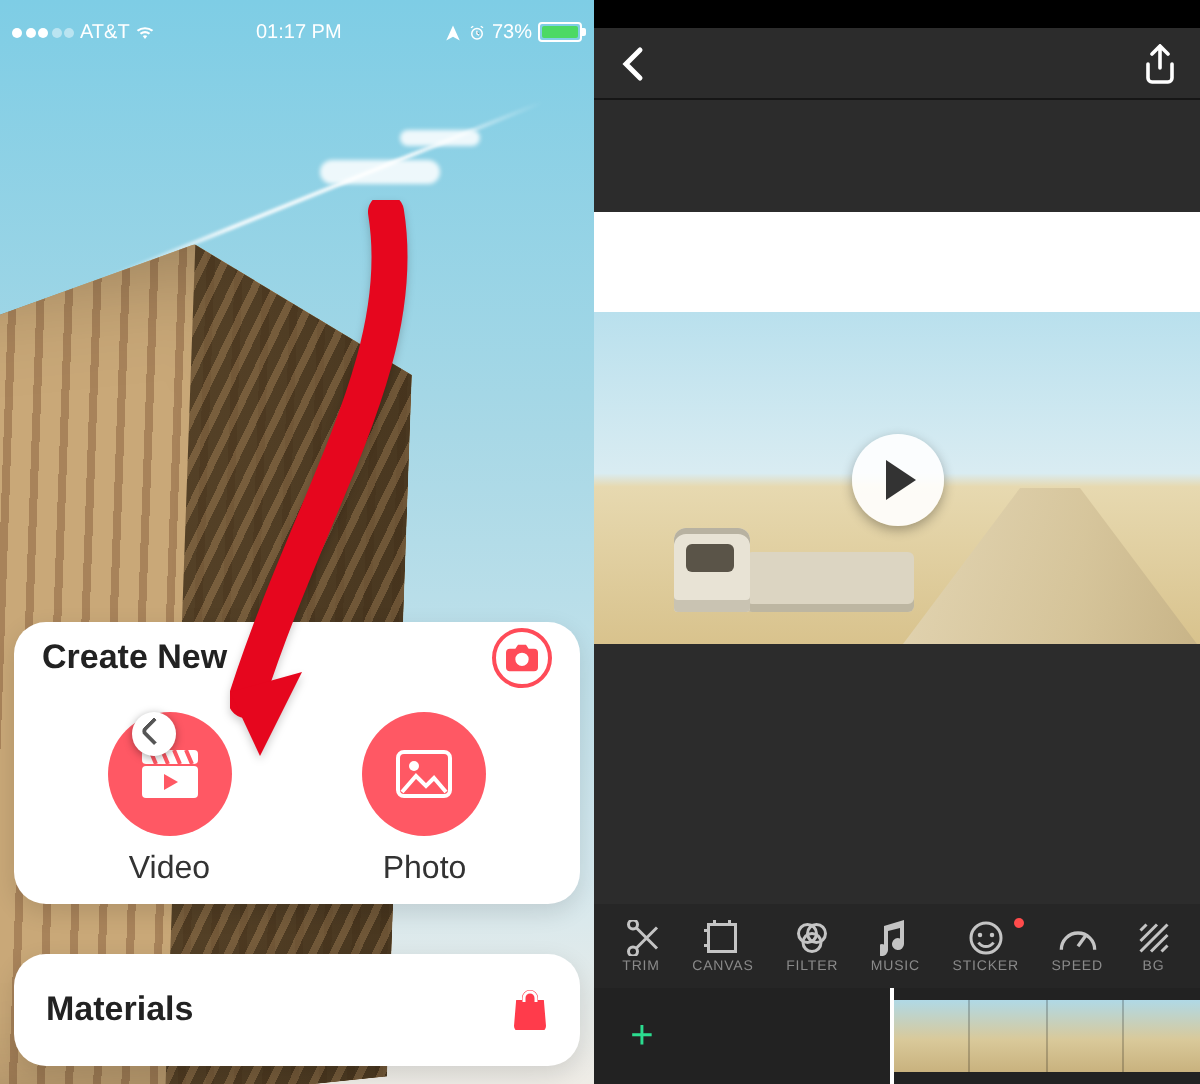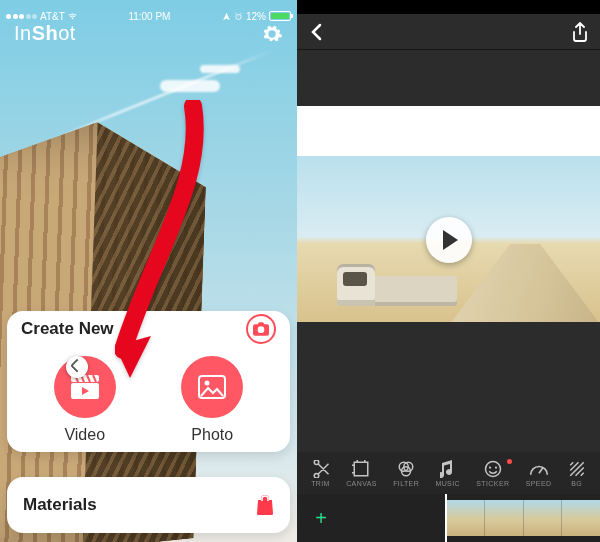--- a/index.html
+++ b/index.html
@@ -115,44 +115,36 @@
           <span></span>
           <span></span>
           <span></span>
           <span></span>
         </span>
       <span>AT&amp;T</span>
       <svg class="nav-ico" viewBox="0 0 24 24">
           <path fill="#fff" d="M12 20l-3-4a5 5 0 016 0zM5 12a12 12 0 0114 0l-2 2a9 9 0 00-10 0zM1 8a18 18 0 0122 0l-2 2a15 15 0 00-18 0z"></path>
         </svg>
     </div>
-    <span>11:00 PM</span>
+    <span>01:17 PM</span>
     <div class="status-right">
       <svg class="nav-ico" viewBox="0 0 24 24">
           <path fill="#fff" d="M12 2l9 20-9-5-9 5z"></path>
         </svg>
       <svg class="nav-ico" viewBox="0 0 24 24">
           <circle cx="12" cy="13" r="7" fill="none" stroke="#fff" stroke-width="2"></circle>
           <path stroke="#fff" stroke-width="2" d="M12 9v4l3 2M4 5l3-2M20 5l-3-2"></path>
         </svg>
-      <span>12%</span>
+      <span>73%</span>
       <span class="battery">
           <span class="battery-fill"></span>
         </span>
     </div>
   </div>
 
-  <div class="app-header">
-    <span class="logo">In<b>Sh</b>ot</span>
-    <span class="gear">
-      <svg width="22" height="22" viewBox="0 0 24 24">
-          <path fill="#fff" d="M12 8a4 4 0 100 8 4 4 0 000-8zm9 4l2 1-1 3-2-.5a8 8 0 01-1.5 1.5l.5 2-3 1-1-2h-2l-1 2-3-1 .5-2A8 8 0 016 16.5L4 17l-1-3 2-1v-2L3 10l1-3 2 .5A8 8 0 017.5 6L7 4l3-1 1 2h2l1-2 3 1-.5 2A8 8 0 0118 7.5l2-.5 1 3-2 1z"></path>
-        </svg>
-    </span>
-  </div>
 
   <div class="arrow">
     <svg class="arrow-svg" width="120" height="280" viewBox="0 0 120 280">
       <path d="M78 6 C 90 80, 40 150, 8 250" stroke="#e6061e" stroke-width="18" fill="none" stroke-linecap="round"></path>
       <path d="M0 246 L36 236 L15 278 Z" fill="#e6061e"></path>
     </svg>
   </div>
   <div class="finger-dot"></div>
 
   <div class="card create-card">

